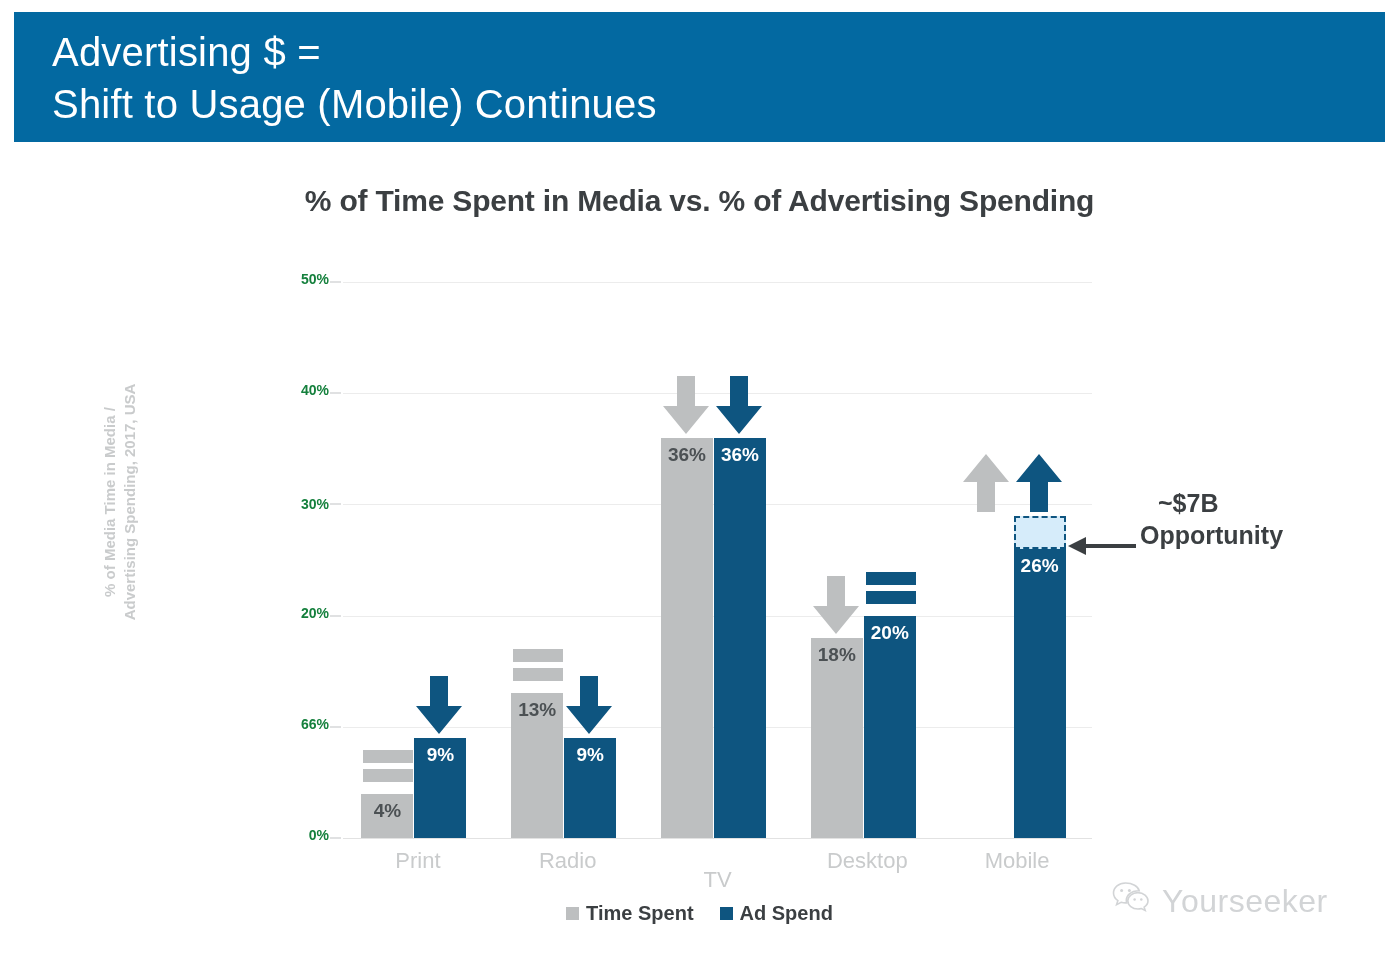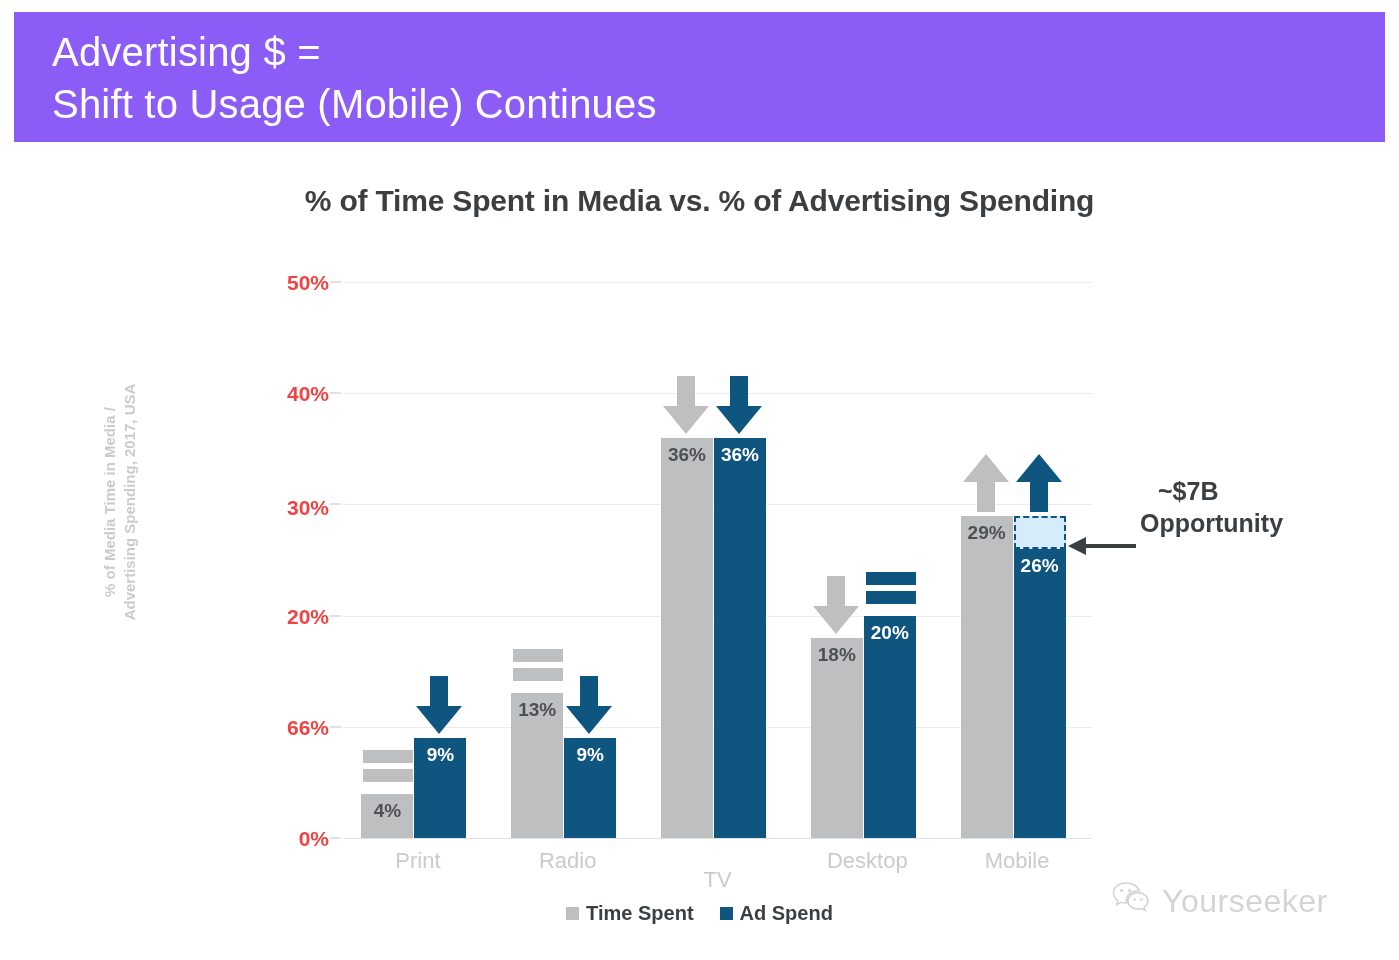--- a/index.html
+++ b/index.html
@@ -16,21 +16,21 @@
     -webkit-font-smoothing: antialiased;
   }
 
   
   #header-banner {
     position: absolute;
     left: 14px;
     top: 12px;
     width: 1371px;
     height: 130px;
-    background: #8b5cf6;
+    background: #0369a1;
     box-sizing: border-box;
     padding: 14px 0 0 38px;
   }
   #header-banner .line {
     color: #ffffff;
     font-size: 40px;
     line-height: 52px;
     font-weight: 400;
     letter-spacing: 0.2px;
     white-space: nowrap;
@@ -90,23 +90,23 @@
     background: #ececec;
   }
   .gridline.baseline { background: #e2e2e2; }
 
   .ytick {
     position: absolute;
     right: 749px;
     margin-right: 14px;
     width: 70px;
     text-align: right;
-    font-size: 21px;
-    font-weight: bold;
-    color: #ef4444;
+    font-size: 14px;
+    font-weight: bold;
+    color: #15803d;
     transform: translateY(-11px);
   }
   .ytick-dash {
     position: absolute;
     right: 749px;
     margin-right: 2px;
     width: 11px;
     height: 2px;
     background: #e0e1e2;
     transform: translateY(-1px);
@@ -159,21 +159,21 @@
     position: absolute;
     width: 52px;
     height: 58px;
   }
   .indicator svg { display: block; }
 
   
   #annotation {
     position: absolute;
     left: 1140px;
-    top: 333px;
+    top: 345px;
     width: 230px;
     text-align: left;
     color: #3b3f42;
     font-size: 25px;
     font-weight: bold;
     line-height: 32px;
   }
   #annotation .l1 { padding-left: 18px; }
   #annotation-arrow {
     position: absolute;
@@ -319,23 +319,20 @@
       <div class="bar ad" style="left: 520.8px; height: 222.4px;">
         <div class="bar-label">20%</div>
       </div>
       <div class="indicator" style="left: 522.8px; top: 285.6px;">
         <svg width="50" height="40" viewBox="0 0 50 40">
           <rect x="0" y="4" width="50" height="13" fill="#0e5580"></rect>
           <rect x="0" y="23" width="50" height="13" fill="#0e5580"></rect>
         </svg>
       </div>
       <div class="cat-label" style="left: 444.3px;">Desktop</div>
-      <div class="bar time" style="left: 617.6px; height: 322.48px;">
-        <div class="bar-label">29%</div>
-      </div>
       <div class="indicator" style="left: 619.6px; top: 171.52px;">
         <svg width="46" height="58" viewBox="0 0 46 58">
           <path d="M23,0 L46,28 L32,28 L32,58 L14,58 L14,28 L0,28 Z" fill="#bdbfc0"></path>
         </svg>
       </div>
       <div class="bar ad" style="left: 670.6px; height: 289.12px;">
         <div class="bar-label">26%</div>
       </div>
       <div class="indicator" style="left: 672.6px; top: 171.52px;">
         <svg width="46" height="58" viewBox="0 0 46 58">

